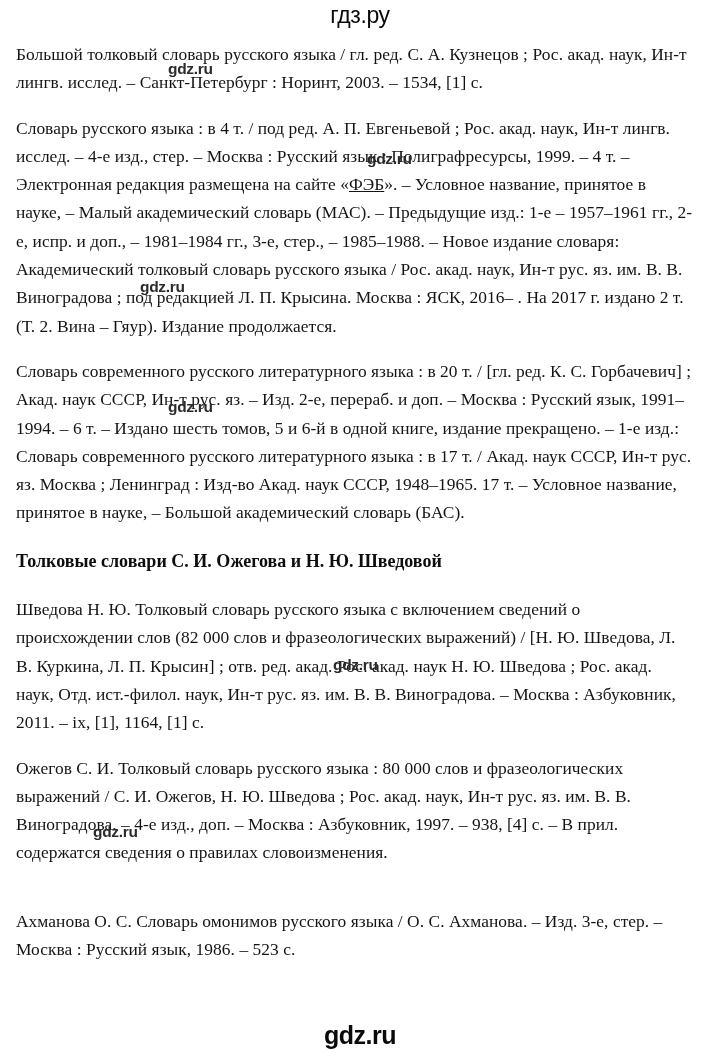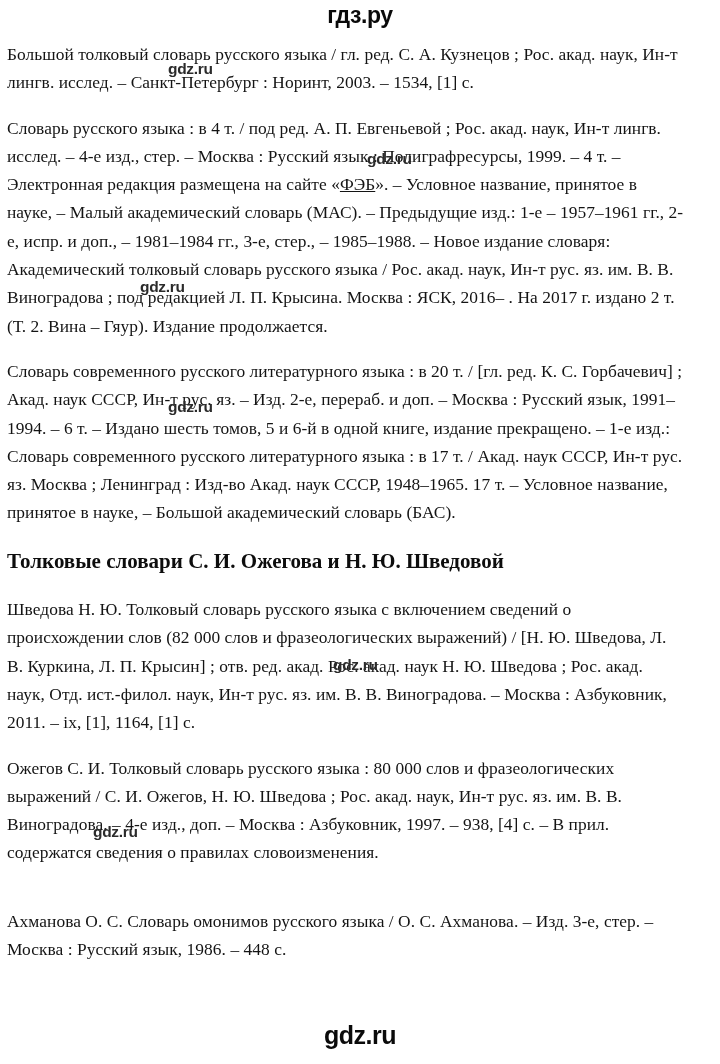--- a/index.html
+++ b/index.html
@@ -17,47 +17,47 @@
   }
 
   
   #header-logo {
     position: absolute;
     top: 2px;
     left: 0;
     width: 720px;
     text-align: center;
     font-family: "Liberation Sans", "DejaVu Sans", sans-serif;
-    font-weight: bold;
+    font-weight: normal;
     font-size: 23px;
     letter-spacing: -0.4px;
     color: #0a0a0a;
   }
 
   
   #page {
     position: absolute;
     top: 40px;
-    left: 7px;
+    left: 16px;
     width: 678px;
   }
 
   .para {
     font-size: 17.4px;
     line-height: 28.3px;
     text-align: left;
     margin: 0 0 0 0;
     color: #141414;
     letter-spacing: 0.05px;
   }
   .gap-md { height: 17px; }
   .gap-lg { height: 20px; }
 
   .heading {
-    font-size: 21px;
+    font-size: 18px;
     line-height: 28.3px;
     font-weight: bold;
     color: #0d0d0d;
     margin: 0;
   }
 
   .link-underline {
     text-decoration: underline;
     text-align: center;
   }
@@ -114,21 +114,21 @@
 
   <div class="gap-md"></div>
 
   <p class="para">Ожегов С. И. Толковый словарь русского языка : 80 000 слов и фразеологических выражений / С. И. Ожегов, Н. Ю. Шведова ; Рос. акад. наук, Ин-т рус. яз. им. В. В. Виноградова. – 4-е изд., доп. – Москва : Азбуковник, 1997. – 938, [4] с. – В прил. содержатся сведения о правилах словоизменения.</p>
 
   <div class="gap-lg"></div>
 
 
   <div class="gap-lg"></div>
 
-  <p class="para">Ахманова О. С. Словарь омонимов русского языка / О. С. Ахманова. – Изд. 3-е, стер. – Москва : Русский язык, 1986. – 448 с.</p>
+  <p class="para">Ахманова О. С. Словарь омонимов русского языка / О. С. Ахманова. – Изд. 3-е, стер. – Москва : Русский язык, 1986. – 523 с.</p>
 
 </div>
 
 <div id="watermark-layer">
     <div class="wm" style="left: 168px; top: 60px;">gdz.ru</div>
     <div class="wm" style="left: 367px; top: 150px;">gdz.ru</div>
     <div class="wm" style="left: 140px; top: 278px;">gdz.ru</div>
     <div class="wm" style="left: 168px; top: 398px;">gdz.ru</div>
     <div class="wm" style="left: 93px; top: 823px;">gdz.ru</div>
     <div class="wm" style="left: 333px; top: 656px;">gdz.ru</div>

